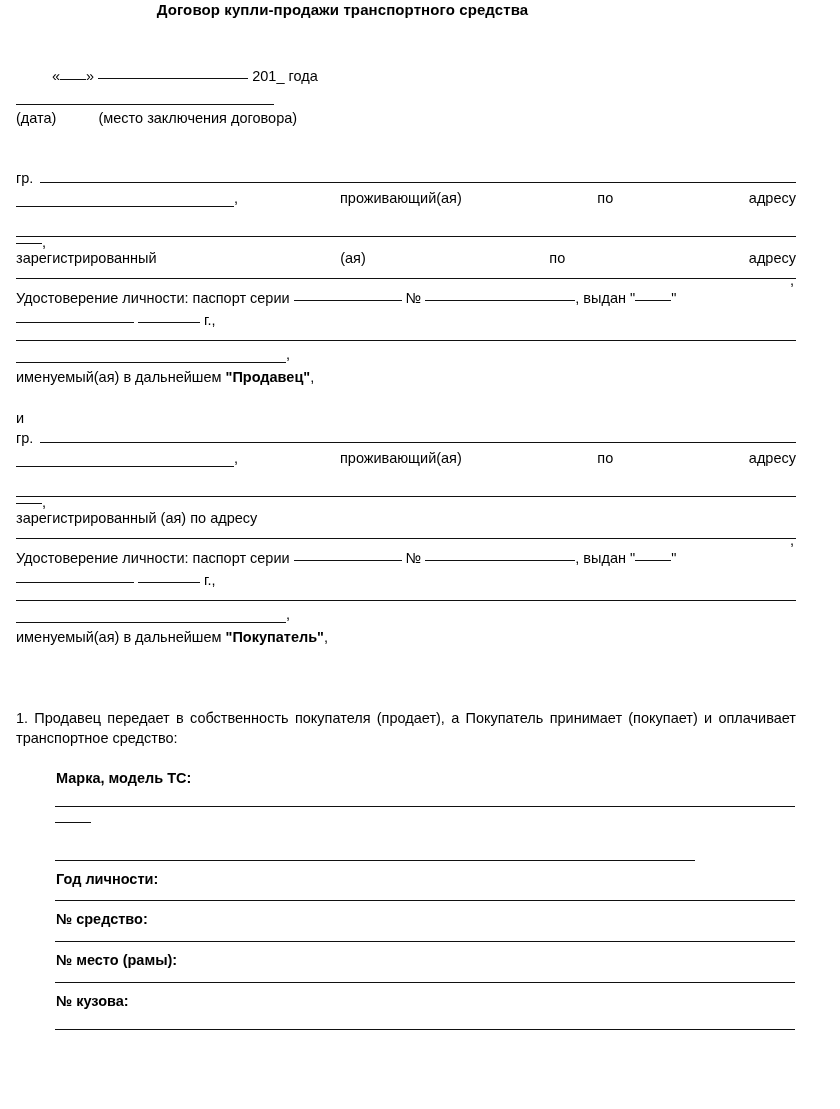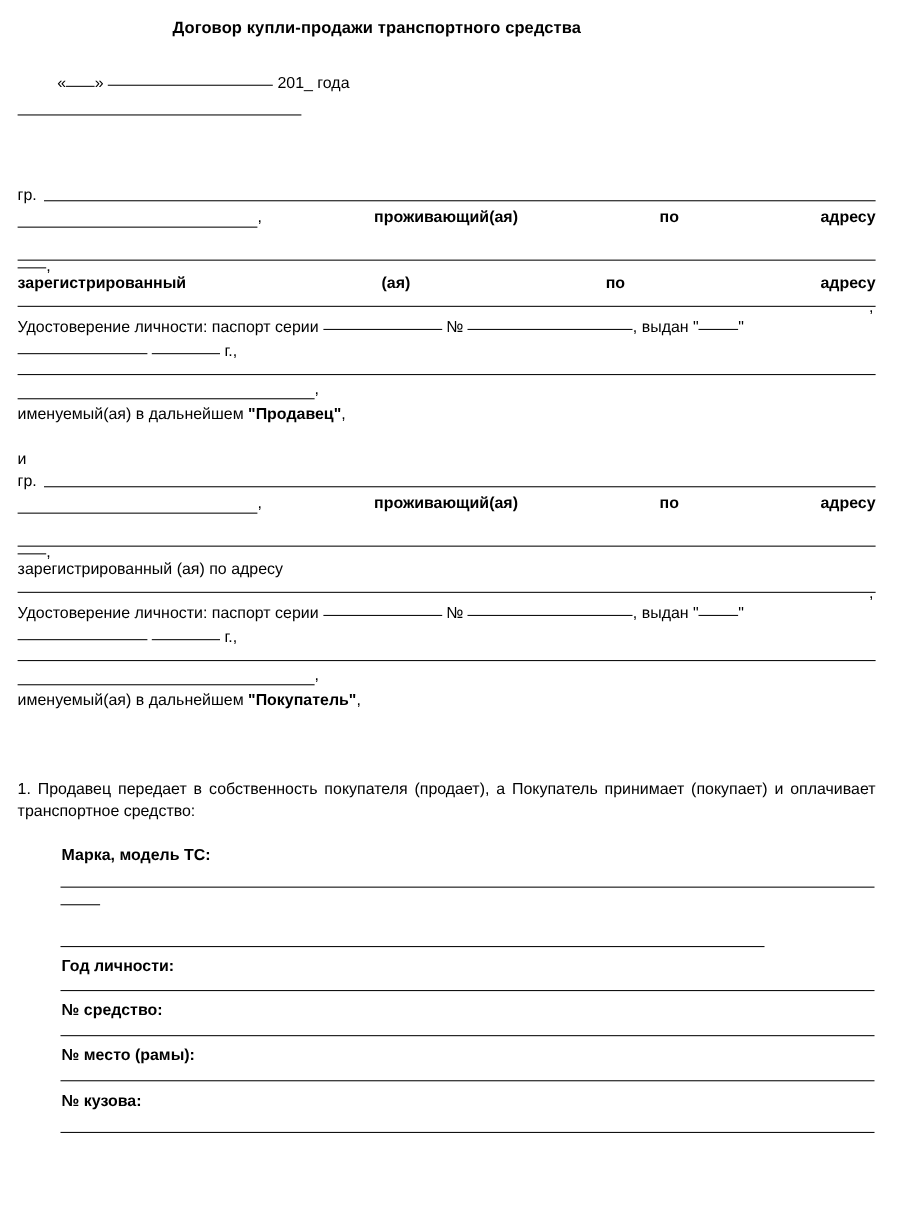--- a/index.html
+++ b/index.html
@@ -23,41 +23,40 @@
     width: 840px;
     height: 1109px;
     padding: 0;
     box-sizing: border-box;
   }
 
   
   .doc-title {
     position: absolute;
     left: 0;
-    top: 16px;
+    top: 0;
     width: 685px;
     text-align: center;
     font-size: 15px;
     font-weight: bold;
     letter-spacing: 0.1px;
     line-height: 20px;
   }
 
   
   .blk {
     position: absolute;
     left: 16px;
     width: 780px;
     font-size: 14.5px;
     line-height: 20px;
   }
   .blk.justify {
     text-align: justify;
     text-align-last: justify;
-    font-weight: bold;
   }
   .blk.justify-para {
     text-align: justify;
     text-align-last: left;
   }
   .blk.left {
     text-align: left;
   }
   .bold {
     font-weight: bold;
@@ -107,20 +106,25 @@
   <div class="doc-title">Договор купли-продажи транспортного средства</div>
 
   <div class="blk left" style="top:66px;margin-left:36px;">
     <span>«</span><span class="ul u-dd"></span><span>»</span>
     <span class="ul u-date"></span>
     <span>201_</span>
     <span>года</span>
   </div>
 
   <div class="rule" style="left:16px; top:104px; width:258px;"></div>
+  <div class="blk left" style="top:108px;">
+    <span>(дата)</span>
+    <span style="display:inline-block;width:34px;"></span>
+    <span>(место  заключения договора)</span>
+  </div>
 
 
   <div class="blk left" style="top:168px;">гр.</div>
   <div class="rule" style="left:40px; top:182px; width:756px;"></div>
 
   <div class="rule" style="left:16px; top:206px; width:218px;"></div>
   <div class="blk left" style="top:188px; left:234px; width:0;">,</div>
   <div class="blk justify" style="top:188px; left:340px; width:456px;">проживающий(ая)                         по                        адресу</div>
 
   <div class="rule" style="left:16px; top:236px; width:780px;"></div>

